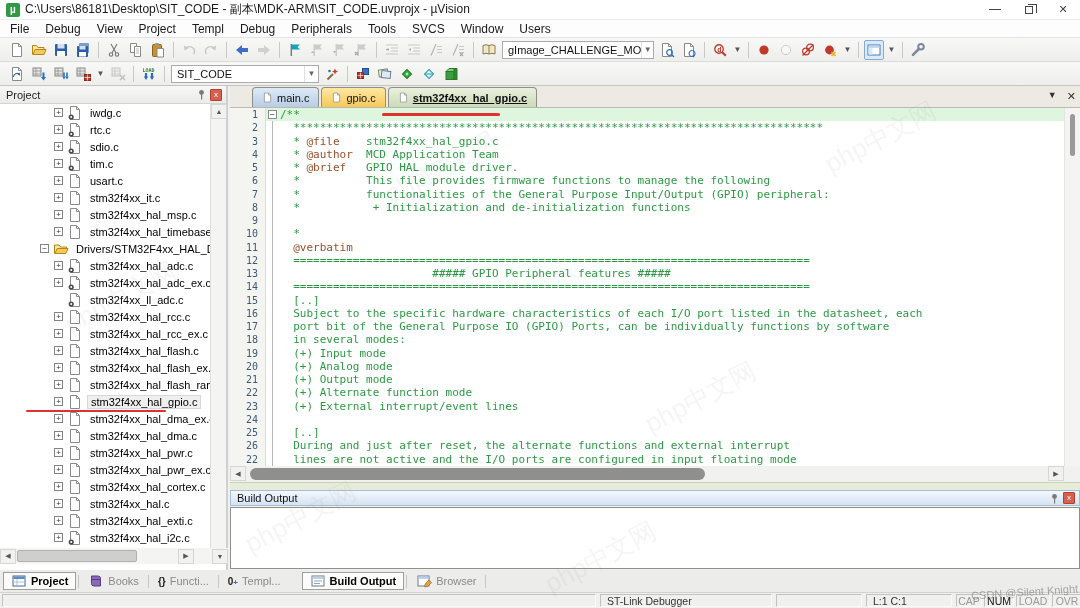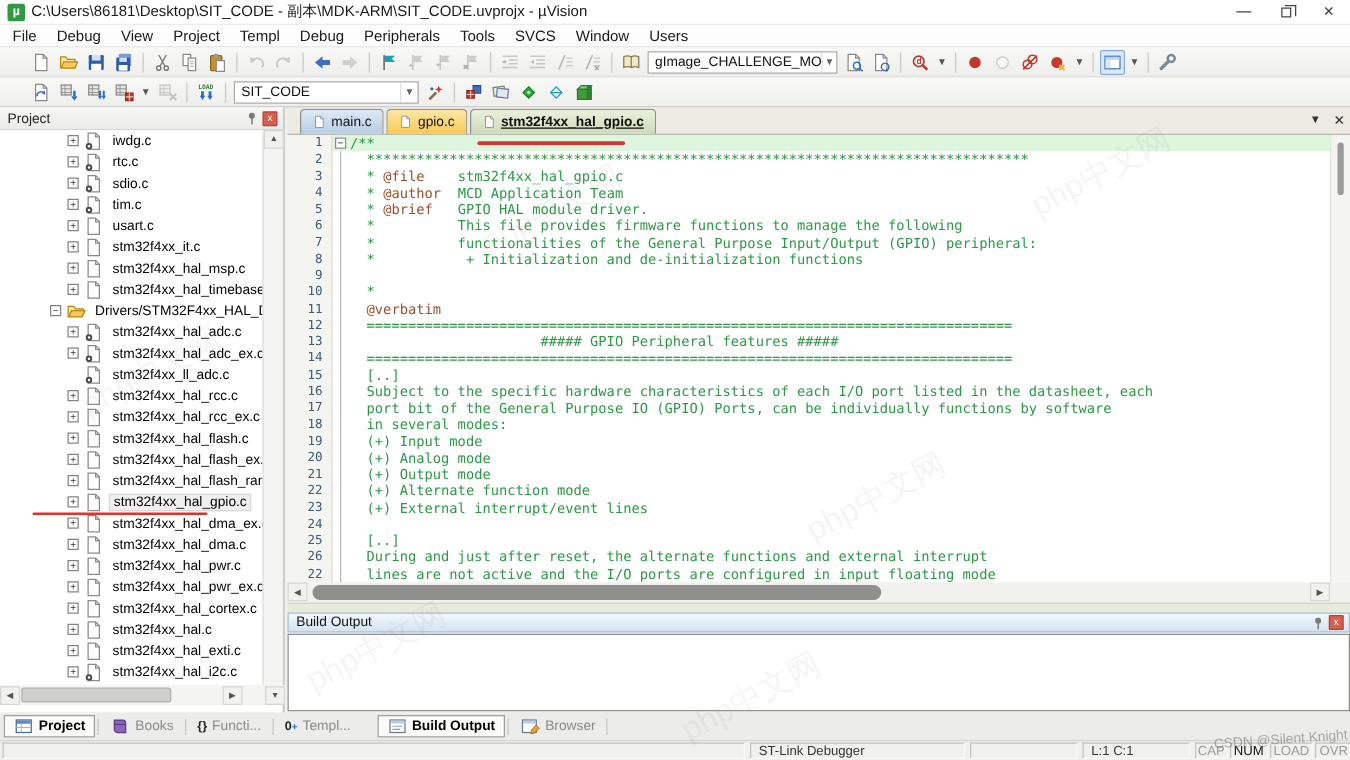--- a/index.html
+++ b/index.html
@@ -14,21 +14,21 @@
   .win-btn{width:34px;height:100%;display:flex;align-items:center;justify-content:center;color:#444;font-size:11px;}
   .wb-min{width:12px;height:1px;background:#444;display:block;}
   .wb-rest{width:8px;height:8px;border:1px solid #444;position:relative;display:block;}
   .wb-rest:before{content:"";position:absolute;left:2px;top:-3px;width:8px;height:8px;border:1px solid #444;border-bottom:none;border-left:none;}
 
   
   #menubar{position:absolute;left:0;top:20px;width:1080px;height:18px;background:#fdfdfd;border-bottom:1px solid #e3e3e3;display:flex;align-items:center;padding-left:2px;}
   .menu-item{padding:0 8px;font-size:12px;line-height:18px;color:#1a1a1a;}
 
   
-  .toolbar{position:absolute;left:0;width:1080px;height:24px;background:linear-gradient(#f8f8f6,#eeeeec);display:flex;align-items:center;padding-left:22px;border-bottom:1px solid #dcdcda;}
+  .toolbar{position:absolute;left:0;width:1080px;height:24px;background:linear-gradient(#f8f8f6,#eeeeec);display:flex;align-items:center;padding-left:6px;border-bottom:1px solid #dcdcda;}
   #toolbar1{top:38px;}
   #toolbar2{top:62px;border-bottom:1px solid #c4c4c2;}
   .tb-btn{width:20px;height:20px;display:inline-flex;align-items:center;justify-content:center;margin:0 1px;border:1px solid transparent;border-radius:2px;flex:none;}
   .tb-btn.disabled{filter:grayscale(1) opacity(.45);}
   .tb-btn.pressed{background:#dbe9f9;border-color:#86aadc;}
   .tb-sep{width:1px;height:16px;background:#c9c9c7;margin:0 4px;flex:none;}
   .tb-caret{width:13px;height:20px;display:inline-flex;align-items:center;justify-content:center;color:#555;font-size:8px;flex:none;}
   .combo{height:18px;background:#fff;border:1px solid #ababab;display:inline-flex;align-items:center;font-size:11px;color:#111;padding-left:5px;margin:0 2px;flex:none;position:relative;}
   .combo .cb-caret{margin-left:auto;width:14px;height:100%;display:flex;align-items:center;justify-content:center;color:#666;font-size:8px;border-left:1px solid #e0e0e0;}
 
@@ -51,21 +51,21 @@
   #tree-vscroll .up{position:absolute;top:0;}
   #proj-hscroll{position:absolute;left:0;top:462px;width:228px;height:16px;background:#f4f4f2;display:flex;align-items:center;}
   #proj-hscroll .thumb{position:absolute;left:17px;width:120px;top:2px;height:12px;background:#cfcfcd;border:1px solid #b0b0ae;border-radius:2px;}
   #proj-hscroll .right-arrow{position:absolute;right:34px;}
   #proj-hscroll .down-arrow{position:absolute;right:0;}
 
   
   #editor-region{position:absolute;left:230px;top:86px;width:850px;height:404px;}
   #tabbar{height:22px;background:#eceae2;display:flex;align-items:flex-end;padding-left:10px;position:relative;border-bottom:1px solid #b9b9b4;}
   .etab{height:20px;display:flex;align-items:center;gap:4px;padding:0 9px;border:1px solid #8f8f8a;border-bottom:none;border-radius:4px 4px 0 0;font-size:11px;margin-right:2px;color:#111;}
-  .etab.c-blue{background:linear-gradient(#dde9f6,#b9cde5);}
+  .etab.c-blue{background:linear-gradient(#dde9f6,#b9cde5);margin-left:12px;}
   .etab.c-yellow{background:linear-gradient(#fde7a5,#f7c locally955);} 
   .etab.c-yellow{background:linear-gradient(#fde7a5,#f7c955);}
   .etab.c-green{background:linear-gradient(#e9f1dd,#ccd9b9);}
   .etab.active .etab-label{font-weight:bold;text-decoration:underline;}
   #tabbar-controls{position:absolute;right:4px;top:4px;display:flex;gap:10px;color:#333;}
   #tabbar-controls span{font-size:9px;}
   #code-area{position:relative;height:358px;background:#fff;overflow:hidden;}
   .code-line{height:13.26px;display:flex;font-family:"DejaVu Sans Mono",monospace;font-size:11px;line-height:13.26px;}
   .code-line .num{width:36px;text-align:right;padding-right:7px;color:#3d5a78;background:#f4f4f0;border-right:1px solid #dcdcd6;flex:none;font-size:10px;}
   .code-line .fold{width:14px;flex:none;position:relative;}

